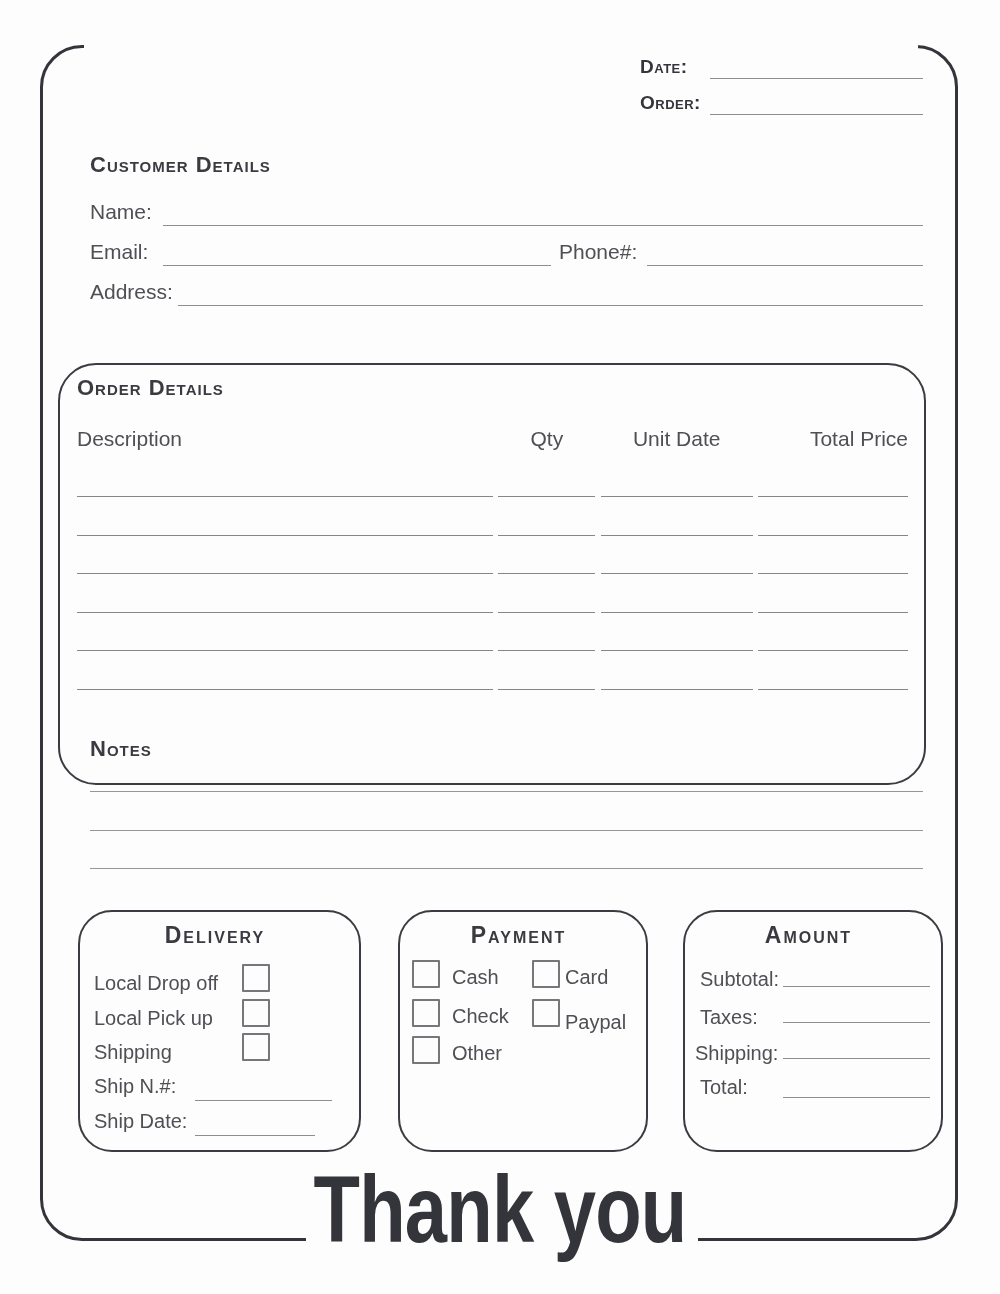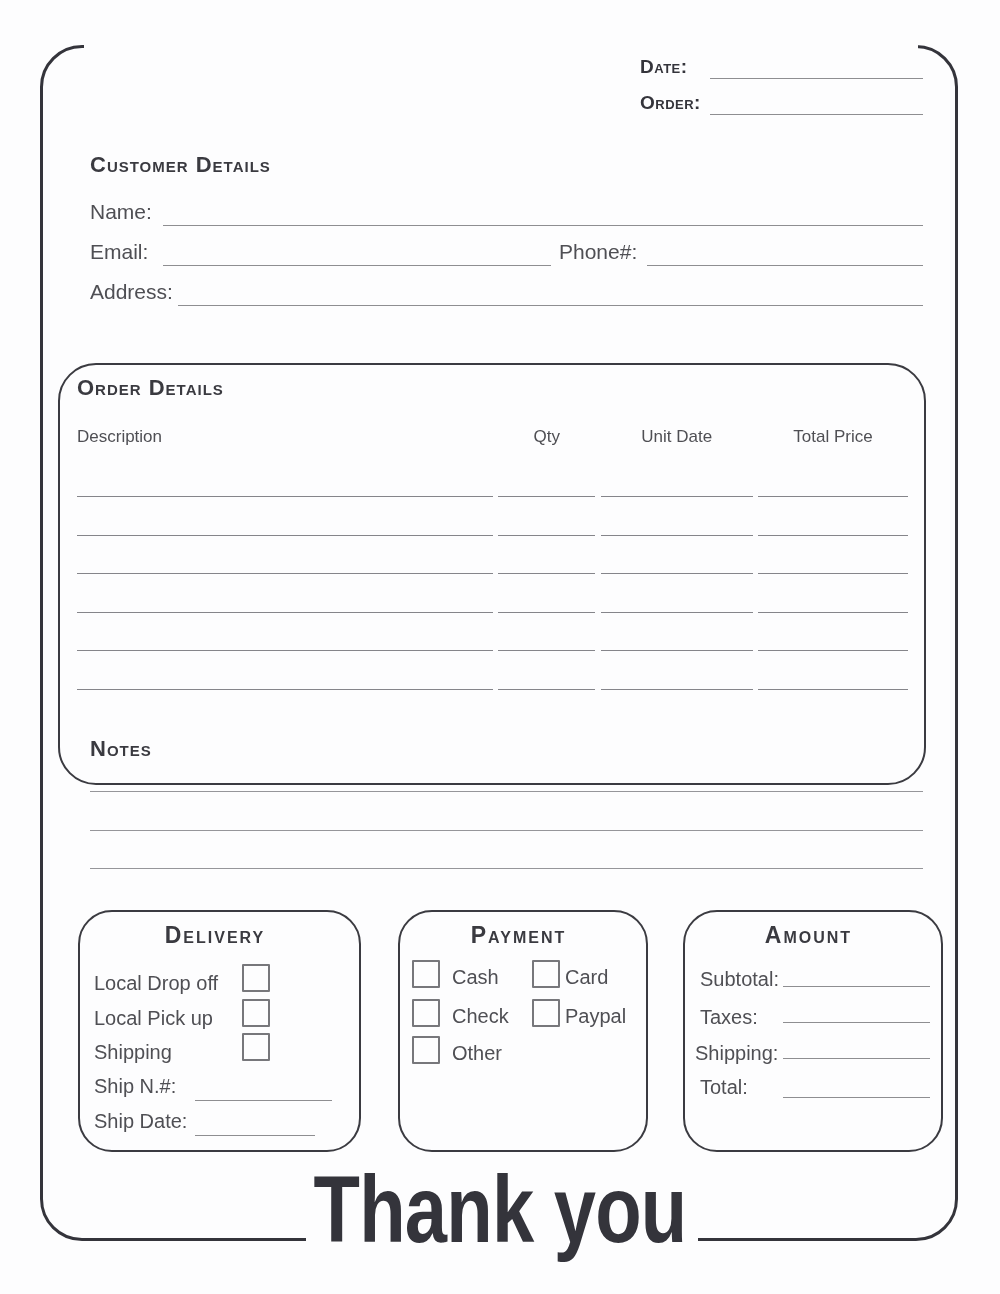--- a/index.html
+++ b/index.html
@@ -62,26 +62,26 @@
 
   
   .order-box {
     position:absolute; left:58px; top:363px; width:868px; height:422px;
     border:2.5px solid #3b3b41; border-radius:38px;
   }
   .order-heading { position:absolute; left:17px; top:10px; }
   .order-cols {
     position:absolute; left:17px; top:62px; width:831px;
     display:flex; justify-content:space-between;
-    font-size:17px; color:#4f4f54;
+    font-size:21px; color:#4f4f54;
   }
   .col-desc  { width:416px; text-align:left; }
   .col-qty   { width:97px;  text-align:center; }
   .col-unit  { width:152px; text-align:center; }
-  .col-total { width:150px; text-align:center; }
+  .col-total { width:150px; text-align:right; }
   .order-row {
     position:absolute; left:17px; width:831px; height:0;
     display:flex; justify-content:space-between;
   }
   .order-row span { height:0; border-bottom:1.8px solid #85858a; display:block; }
   .order-row .c1 { width:416px; } .order-row .c2 { width:97px; }
   .order-row .c3 { width:152px; } .order-row .c4 { width:150px; }
   .or-1 { top:131px; } .or-2 { top:170px; } .or-3 { top:208px; }
   .or-4 { top:247px; } .or-5 { top:285px; } .or-6 { top:324px; }
 
@@ -117,21 +117,21 @@
   .dl-2 { left:14px; top:95px; }  .dcb-2 { left:162px; top:87px; }
   .dl-3 { left:14px; top:129px; } .dcb-3 { left:162px; top:121px; }
   .dl-4 { left:14px; top:163px; } .dline-1 { left:115px; top:188px; width:137px; }
   .dl-5 { left:14px; top:198px; } .dline-2 { left:115px; top:223px; width:120px; }
 
   
   .pcb-a1 { left:12px;  top:48px;  } .pl-a1 { left:52px;  top:54px; }
   .pcb-a2 { left:12px;  top:87px;  } .pl-a2 { left:52px;  top:93px; }
   .pcb-a3 { left:12px;  top:124px; } .pl-a3 { left:52px;  top:130px; }
   .pcb-b1 { left:132px; top:48px;  } .pl-b1 { left:165px; top:54px; }
-  .pcb-b2 { left:132px; top:87px;  } .pl-b2 { left:165px; top:93px; }
+  .pcb-b2 { left:132px; top:87px;  } .pl-b2 { left:165px; top:99px; }
 
   
   .am-l1 { left:15px; top:56px; }  .am-line1 { left:98px; top:74px;  width:147px; }
   .am-l2 { left:15px; top:94px; }  .am-line2 { left:98px; top:110px; width:147px; }
   .am-l3 { left:10px; top:130px; } .am-line3 { left:98px; top:146px; width:147px; }
   .am-l4 { left:15px; top:164px; } .am-line4 { left:98px; top:185px; width:147px; }
 
   
   .thanks-wrap {
     position:absolute; left:0; top:1162px; width:1000px;

